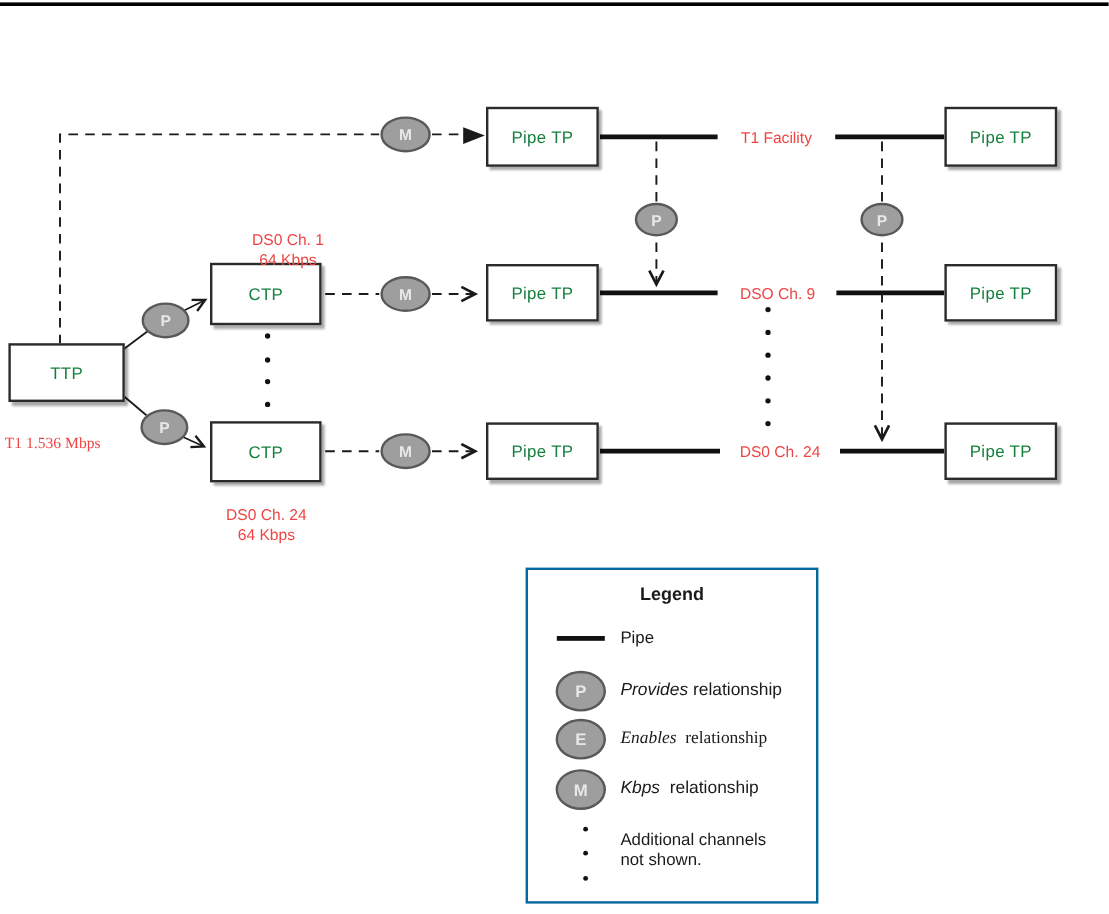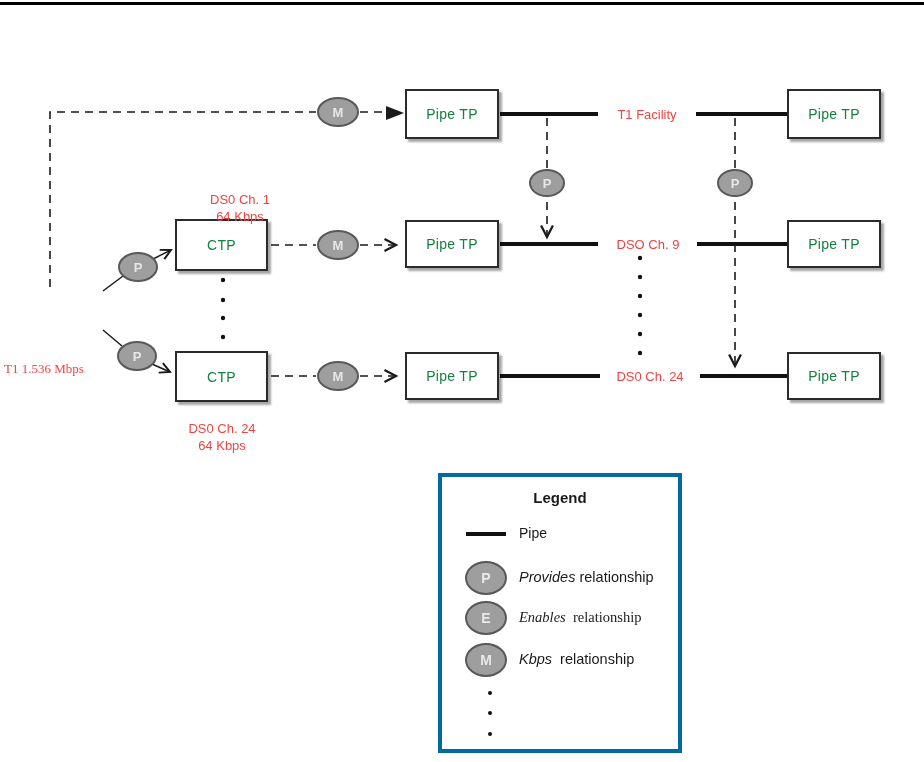--- a/index.html
+++ b/index.html
@@ -21,21 +21,21 @@
     display:flex;align-items:center;justify-content:center;
     font-size:14px;letter-spacing:.3px;color:#15803d;
   }
   .lbl{position:absolute;font-size:13px;color:#ef4444;line-height:17px;}
   .lbl.center{text-align:center;}
 
   .ell-letter{font-family:"Liberation Sans",sans-serif;font-size:13px;font-weight:bold;}
 
   .legend{
     position:absolute;left:438px;top:473px;width:244px;height:280px;
-    border:4px solid #0369a1;background:#fff;
+    border:2px solid #0369a1;background:#fff;
   }
   .legend-title{position:absolute;left:0;top:12px;width:100%;text-align:center;
     font-weight:bold;font-size:15px;}
   .lg-pipe-swatch{position:absolute;left:24px;top:55px;width:40px;height:4px;background:#111;}
   .lg-pipe-label{position:absolute;left:77px;top:48px;font-size:14px;}
   .lg-ellipse{
     position:absolute;width:42px;height:34px;border-radius:50%;
     background:var(--ellipse-fill);border:2px solid var(--ellipse-stroke);
     display:flex;align-items:center;justify-content:center;
     color:var(--ellipse-letter);font-size:14px;font-weight:bold;
@@ -123,20 +123,21 @@
     <g fill="#111">
       <circle cx="640" cy="258" r="2.2"></circle>
         <circle cx="640" cy="277" r="2.2"></circle>
       <circle cx="640" cy="296" r="2.2"></circle>
         <circle cx="640" cy="315" r="2.2"></circle>
       <circle cx="640" cy="334" r="2.2"></circle>
         <circle cx="640" cy="353" r="2.2"></circle>
     </g>
   </svg>
 
+  <div class="node" style="left:7px;top:286px;width:97px;height:49px;">TTP</div>
   <div class="node" style="left:175px;top:219px;width:93px;height:52px;">CTP</div>
   <div class="node" style="left:175px;top:351px;width:93px;height:51px;">CTP</div>
 
   <div class="node" style="left:405px;top:89px;width:94px;height:50px;">Pipe TP</div>
   <div class="node" style="left:787px;top:89px;width:94px;height:50px;">Pipe TP</div>
   <div class="node" style="left:405px;top:220px;width:94px;height:48px;">Pipe TP</div>
   <div class="node" style="left:787px;top:220px;width:94px;height:48px;">Pipe TP</div>
   <div class="node" style="left:405px;top:352px;width:94px;height:48px;">Pipe TP</div>
   <div class="node" style="left:787px;top:352px;width:94px;height:48px;">Pipe TP</div>
 
@@ -170,15 +171,16 @@
 
     <div class="lg-ellipse" style="left:23px;top:166px;">
       <span>M</span>
     </div>
     <div class="lg-text" style="top:174px;"><i>Kbps</i><span>  relationship</span></div>
 
     <div class="lg-dot" style="top:214px;"></div>
     <div class="lg-dot" style="top:234px;"></div>
     <div class="lg-dot" style="top:255px;"></div>
 
+    <div class="lg-note"><span>Additional channels</span><br><span>not shown.</span></div>
   </div>
 
 </div>
 
 </body></html>

